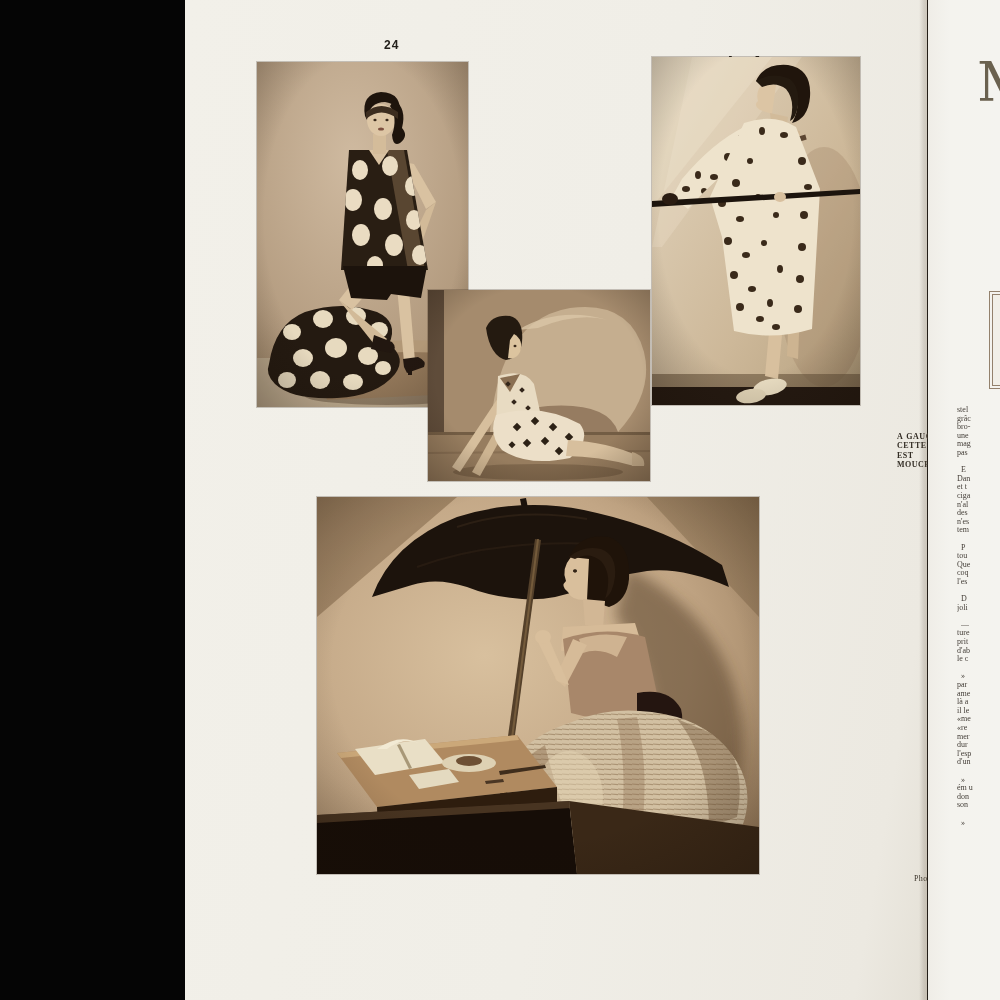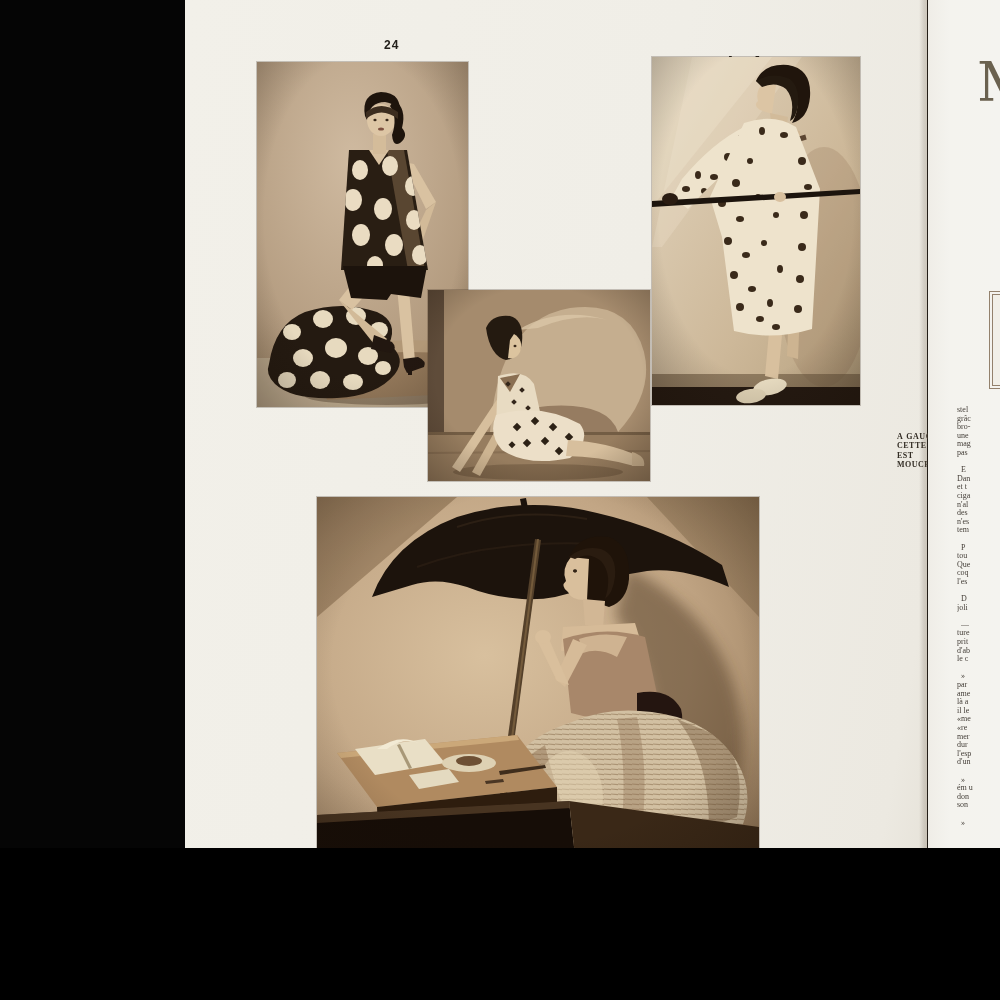--- a/index.html
+++ b/index.html
@@ -1,16 +1,16 @@
 <!DOCTYPE html>
 <html><head>
 <meta charset="utf-8">
 <style>
   html,body{margin:0;padding:0;background:#000;}
-  .scan{position:relative;width:1000px;height:848px;background:#050505;overflow:hidden;
+  .scan{position:relative;width:1000px;height:1000px;background:#050505;overflow:hidden;
         font-family:"Liberation Serif",serif;}
   
   .page{position:absolute;left:185px;top:0;width:742px;height:1000px;
         background:linear-gradient(100deg,#f2f0e9 0%,#f0eee7 55%,#ece9e1 92%,#e4e0d6 100%);}
   .page-number{position:absolute;left:199px;top:38px;font-family:"Liberation Sans",sans-serif;
         font-weight:bold;font-size:12px;color:#23201b;letter-spacing:1px;}
   
   .title{position:absolute;left:468px;top:52px;width:186px;text-align:center;
         font-family:"Liberation Sans",sans-serif;font-weight:bold;font-size:19px;
         letter-spacing:11px;text-indent:11px;color:#201e1a;}

